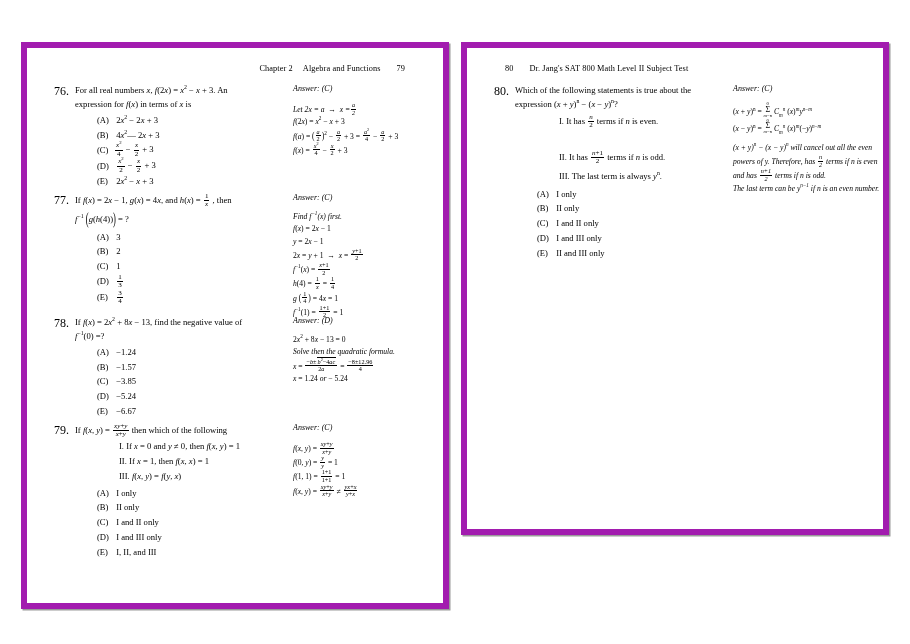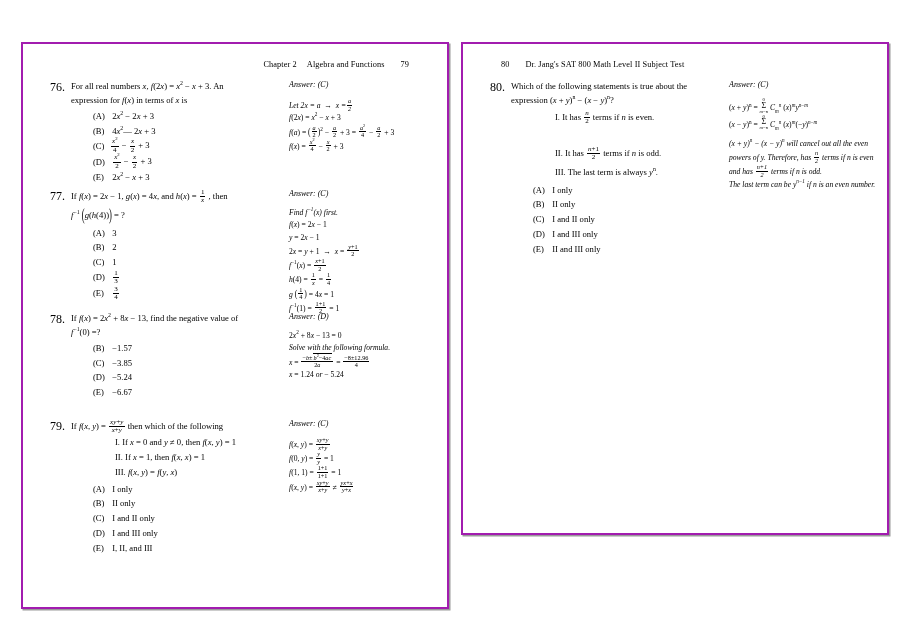--- a/index.html
+++ b/index.html
@@ -15,21 +15,21 @@
     color: #000000;
   }
   #spread {
     position: absolute;
     left: 0; top: 0;
     width: 910px; height: 644px;
   }
   .page {
     position: absolute;
     background: #ffffff;
-    border: 2px solid #a21caf;
+    border: 6px solid #a21caf;
     box-shadow: 1.5px 1.5px 0 0 #9a9a9a;
     box-sizing: border-box;
     overflow: hidden;
     text-decoration: underline;
   }
   #page-left  { left: 21px;  top: 42px; width: 428px; height: 567px; }
   #page-right { left: 461px; top: 42px; width: 428px; height: 493px; }
 
   .page-inner {
     position: absolute;
@@ -217,31 +217,32 @@
         </div>
       </div>
 
       <div class="problem" style="position:absolute;left:20px;top:268px;width:400px;height:105px;">
         <div class="qcol">
           <div class="qnum">78.</div>
           <div class="qbody">
             <div class="qline">If <span class="mi">f</span>(<span class="mi">x</span>) = 2<span class="mi">x</span><sup class="e">2</sup> + 8<span class="mi">x</span> − 13, find the negative value of</div>
             <div class="qline"><span class="mi">f</span><sup class="e">−1</sup>(0) =?</div>
             <div class="choices">
+              <div class="choice"><span class="lbl">(A)</span> −1.24</div>
               <div class="choice"><span class="lbl">(B)</span> −1.57</div>
               <div class="choice"><span class="lbl">(C)</span> −3.85</div>
               <div class="choice"><span class="lbl">(D)</span> −5.24</div>
               <div class="choice"><span class="lbl">(E)</span> −6.67</div>
             </div>
           </div>
         </div>
         <div class="acol">
           <div class="ans-head">Answer: (D)</div>
           <div class="ans-line">2<span class="mi">x</span><sup class="e">2</sup> + 8<span class="mi">x</span> − 13 = 0</div>
-          <div class="ans-line it">Solve with the following formula.</div>
+          <div class="ans-line it">Solve then the quadratic formula.</div>
           <div class="ans-line"><span class="mi">x</span> = <span class="frac"><span class="num">−<span class="mi">b</span>±<span class="sqrt"><span class="mi">b</span><sup class="e">2</sup>−4<span class="mi">ac</span></span></span><span class="den">2<span class="mi">a</span></span></span> = <span class="frac"><span class="num">−8±12.96</span><span class="den">4</span></span></div>
           <div class="ans-line"><span class="mi">x</span> = 1.24 <span class="mi">or</span> − 5.24</div>
         </div>
       </div>
 
       <div class="problem" style="position:absolute;left:20px;top:375px;width:400px;height:135px;">
         <div class="qcol">
           <div class="qnum">79.</div>
           <div class="qbody">
             <div class="qline">If <span class="mi">f</span>(<span class="mi">x</span>, <span class="mi">y</span>) = <span class="frac"><span class="num"><span class="mi">xy</span>+<span class="mi">y</span></span><span class="den"><span class="mi">x</span>+<span class="mi">y</span></span></span> then which of the following</div>

